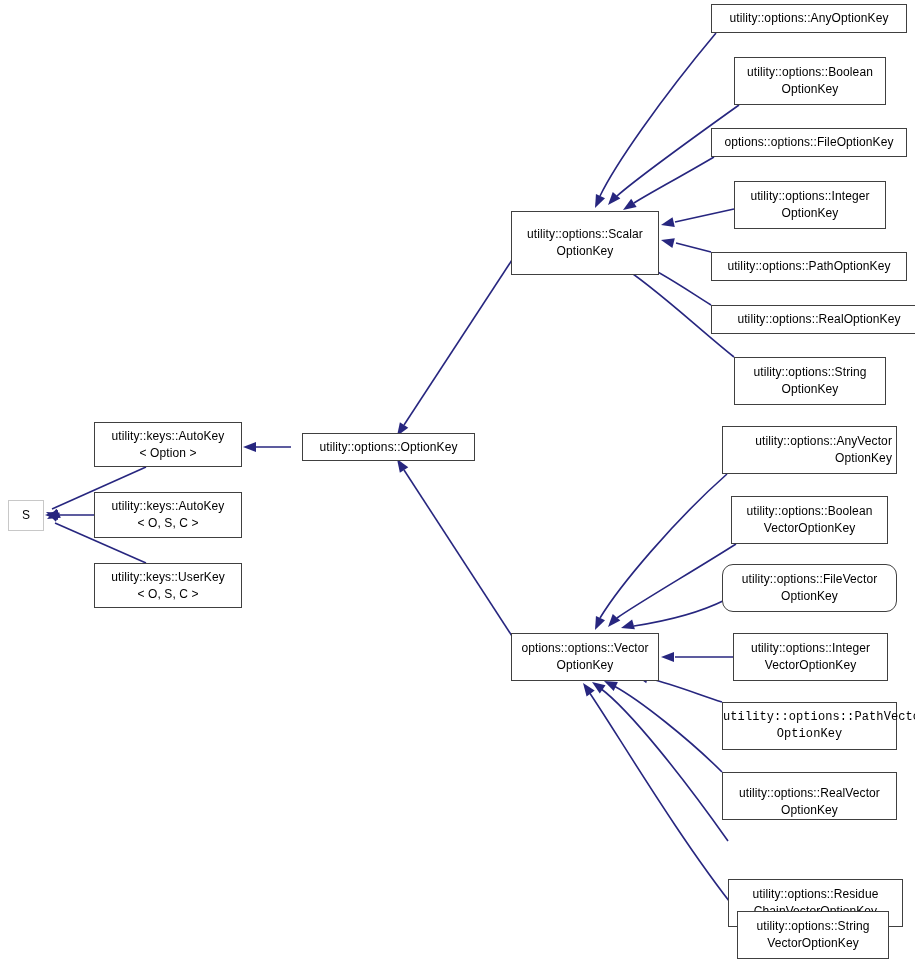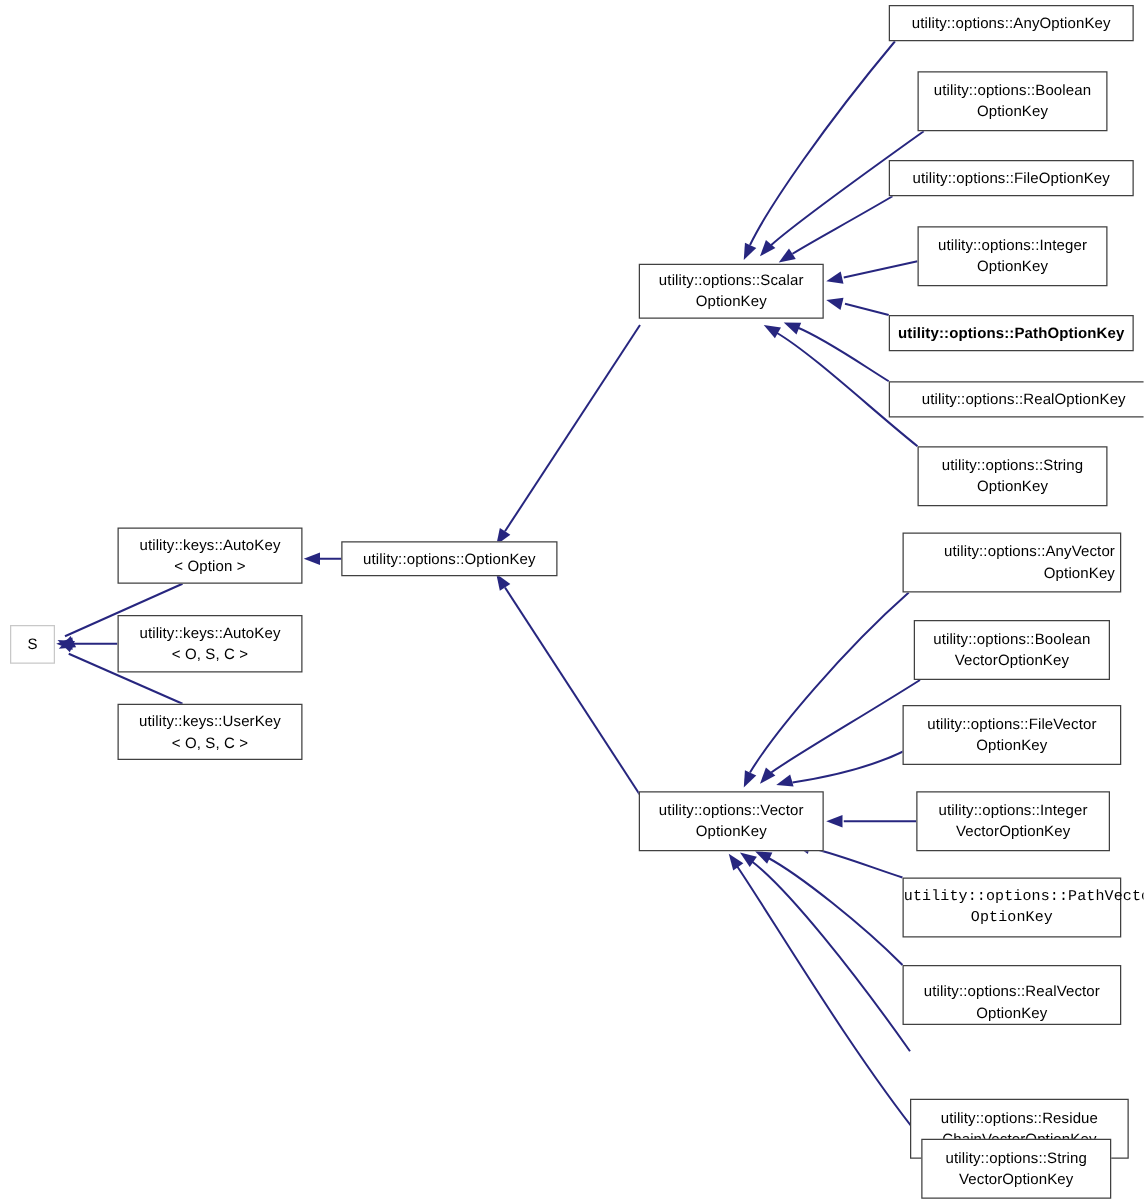--- a/index.html
+++ b/index.html
@@ -93,40 +93,40 @@
       <polygon points="0,0 -13,-5 -13,5" fill="#27267f" transform="translate(583,683) rotate(234)"></polygon>
     </svg>
   <div id="node-layer">
       <div class="node ghost" style="left: 8px; top: 500px; width: 36px; height: 31px; border-color: rgb(200, 200, 200); background: rgb(255, 255, 255); color: rgb(0, 0, 0);"><span class="label">S</span></div>
       <div class="node" style="left: 94px; top: 422px; width: 148px; height: 45px; border-color: rgb(64, 64, 64); background: rgb(255, 255, 255); color: rgb(0, 0, 0);"><span class="label">utility::keys::AutoKey
 &lt; Option &gt;</span></div>
       <div class="node" style="left: 94px; top: 492px; width: 148px; height: 46px; border-color: rgb(64, 64, 64); background: rgb(255, 255, 255); color: rgb(0, 0, 0);"><span class="label">utility::keys::AutoKey
 &lt; O, S, C &gt;</span></div>
       <div class="node" style="left: 94px; top: 563px; width: 148px; height: 45px; border-color: rgb(64, 64, 64); background: rgb(255, 255, 255); color: rgb(0, 0, 0);"><span class="label">utility::keys::UserKey
 &lt; O, S, C &gt;</span></div>
-      <div class="node" style="left: 273px; top: 433px; width: 173px; height: 28px; border-color: rgb(64, 64, 64); background: rgb(255, 255, 255); color: rgb(0, 0, 0);"><span class="label">utility::options::OptionKey</span></div>
-      <div class="node" style="left: 511px; top: 211px; width: 148px; height: 44px; border-color: rgb(64, 64, 64); background: rgb(255, 255, 255); color: rgb(0, 0, 0);"><span class="label">utility::options::Scalar
+      <div class="node" style="left: 302px; top: 433px; width: 173px; height: 28px; border-color: rgb(64, 64, 64); background: rgb(255, 255, 255); color: rgb(0, 0, 0);"><span class="label">utility::options::OptionKey</span></div>
+      <div class="node" style="left: 511px; top: 211px; width: 148px; height: 64px; border-color: rgb(64, 64, 64); background: rgb(255, 255, 255); color: rgb(0, 0, 0);"><span class="label">utility::options::Scalar
 OptionKey</span></div>
-      <div class="node" style="left: 511px; top: 633px; width: 148px; height: 48px; border-color: rgb(64, 64, 64); background: rgb(255, 255, 255); color: rgb(0, 0, 0);"><span class="label">utility::options::Vector
+      <div class="node" style="left: 511px; top: 633px; width: 148px; height: 48px; border-color: rgb(64, 64, 64); background: rgb(255, 255, 255); color: rgb(0, 0, 0);"><span class="label">options::options::Vector
 OptionKey</span></div>
       <div class="node" style="left: 711px; top: 4px; width: 196px; height: 29px; border-color: rgb(64, 64, 64); background: rgb(255, 255, 255); color: rgb(0, 0, 0);"><span class="label">utility::options::AnyOptionKey</span></div>
       <div class="node" style="left: 734px; top: 57px; width: 152px; height: 48px; border-color: rgb(64, 64, 64); background: rgb(255, 255, 255); color: rgb(0, 0, 0);"><span class="label">utility::options::Boolean
 OptionKey</span></div>
-      <div class="node" style="left: 711px; top: 128px; width: 196px; height: 29px; border-color: rgb(64, 64, 64); background: rgb(255, 255, 255); color: rgb(0, 0, 0);"><span class="label">utility::options::FileOptionKey</span></div>
+      <div class="node" style="left: 711px; top: 128px; width: 196px; height: 29px; border-color: rgb(64, 64, 64); background: rgb(255, 255, 255); color: rgb(0, 0, 0);"><span class="label">options::options::FileOptionKey</span></div>
       <div class="node" style="left: 734px; top: 181px; width: 152px; height: 48px; border-color: rgb(64, 64, 64); background: rgb(255, 255, 255); color: rgb(0, 0, 0);"><span class="label">utility::options::Integer
 OptionKey</span></div>
-      <div class="node" style="left: 711px; top: 252px; width: 196px; height: 29px; border-color: rgb(64, 64, 64); background: rgb(255, 255, 255); color: rgb(0, 0, 0); font-weight: bold;"><span class="label">utility::options::PathOptionKey</span></div>
+      <div class="node" style="left: 711px; top: 252px; width: 196px; height: 29px; border-color: rgb(64, 64, 64); background: rgb(255, 255, 255); color: rgb(0, 0, 0);"><span class="label">utility::options::PathOptionKey</span></div>
       <div class="node" style="left: 711px; top: 305px; width: 216px; height: 29px; border-color: rgb(64, 64, 64); background: rgb(255, 255, 255); color: rgb(0, 0, 0); justify-content: flex-end;"><span class="label">utility::options::RealOptionKey</span></div>
       <div class="node" style="left: 734px; top: 357px; width: 152px; height: 48px; border-color: rgb(64, 64, 64); background: rgb(255, 255, 255); color: rgb(0, 0, 0);"><span class="label">utility::options::String
 OptionKey</span></div>
       <div class="node" style="left: 722px; top: 426px; width: 175px; height: 48px; border-color: rgb(64, 64, 64); background: rgb(255, 255, 255); color: rgb(0, 0, 0); text-align: right;"><span class="label">utility::options::AnyVector
 OptionKey</span></div>
       <div class="node" style="left: 731px; top: 496px; width: 157px; height: 48px; border-color: rgb(64, 64, 64); background: rgb(255, 255, 255); color: rgb(0, 0, 0);"><span class="label">utility::options::Boolean
 VectorOptionKey</span></div>
-      <div class="node" style="left: 722px; top: 564px; width: 175px; height: 48px; border-color: rgb(64, 64, 64); background: rgb(255, 255, 255); color: rgb(0, 0, 0);"><span class="label">utility::options::FileVector
+      <div class="node" style="left: 722px; top: 564px; width: 175px; height: 48px; border-color: rgb(64, 64, 64); background: rgb(255, 255, 255); color: rgb(0, 0, 0); border-radius: 11px;"><span class="label">utility::options::FileVector
 OptionKey</span></div>
       <div class="node" style="left: 733px; top: 633px; width: 155px; height: 48px; border-color: rgb(64, 64, 64); background: rgb(255, 255, 255); color: rgb(0, 0, 0);"><span class="label">utility::options::Integer
 VectorOptionKey</span></div>
       <div class="node" style="left: 722px; top: 702px; width: 175px; height: 48px; border-color: rgb(64, 64, 64); background: rgb(255, 255, 255); color: rgb(0, 0, 0); font-family: Liberation Mono, monospace;"><span class="label">utility::options::PathVector
 OptionKey</span></div>
       <div class="node" style="left: 722px; top: 772px; width: 175px; height: 48px; border-color: rgb(64, 64, 64); background: rgb(255, 255, 255); color: rgb(0, 0, 0); align-items: flex-end;"><span class="label">utility::options::RealVector
 OptionKey</span></div>
       <div class="node" style="left: 728px; top: 841px; width: 175px; height: 48px; border-color: rgb(64, 64, 64); background: rgb(255, 255, 255); color: rgb(0, 0, 0); margin-top: 38px;"><span class="label">utility::options::Residue
 ChainVectorOptionKey</span></div>
       <div class="node" style="left: 737px; top: 911px; width: 152px; height: 48px; border-color: rgb(64, 64, 64); background: rgb(255, 255, 255); color: rgb(0, 0, 0);"><span class="label">utility::options::String

